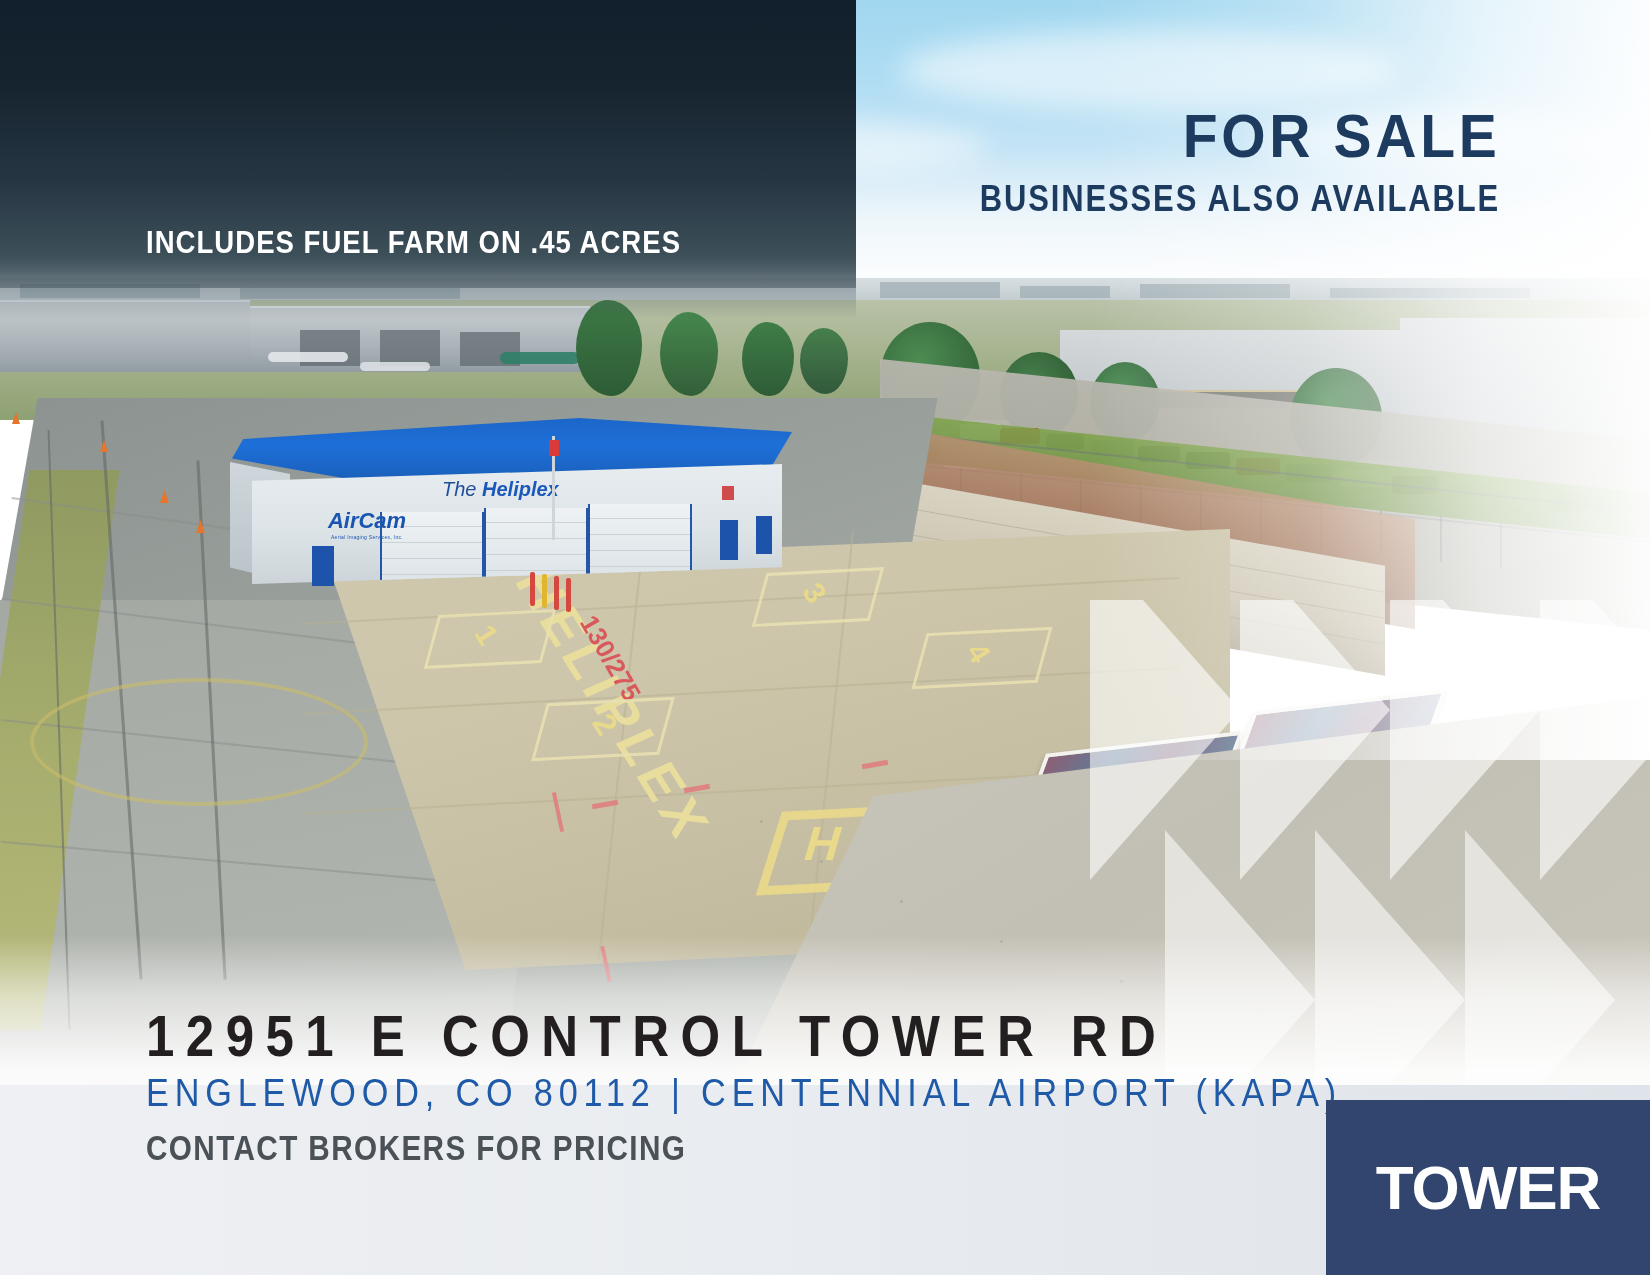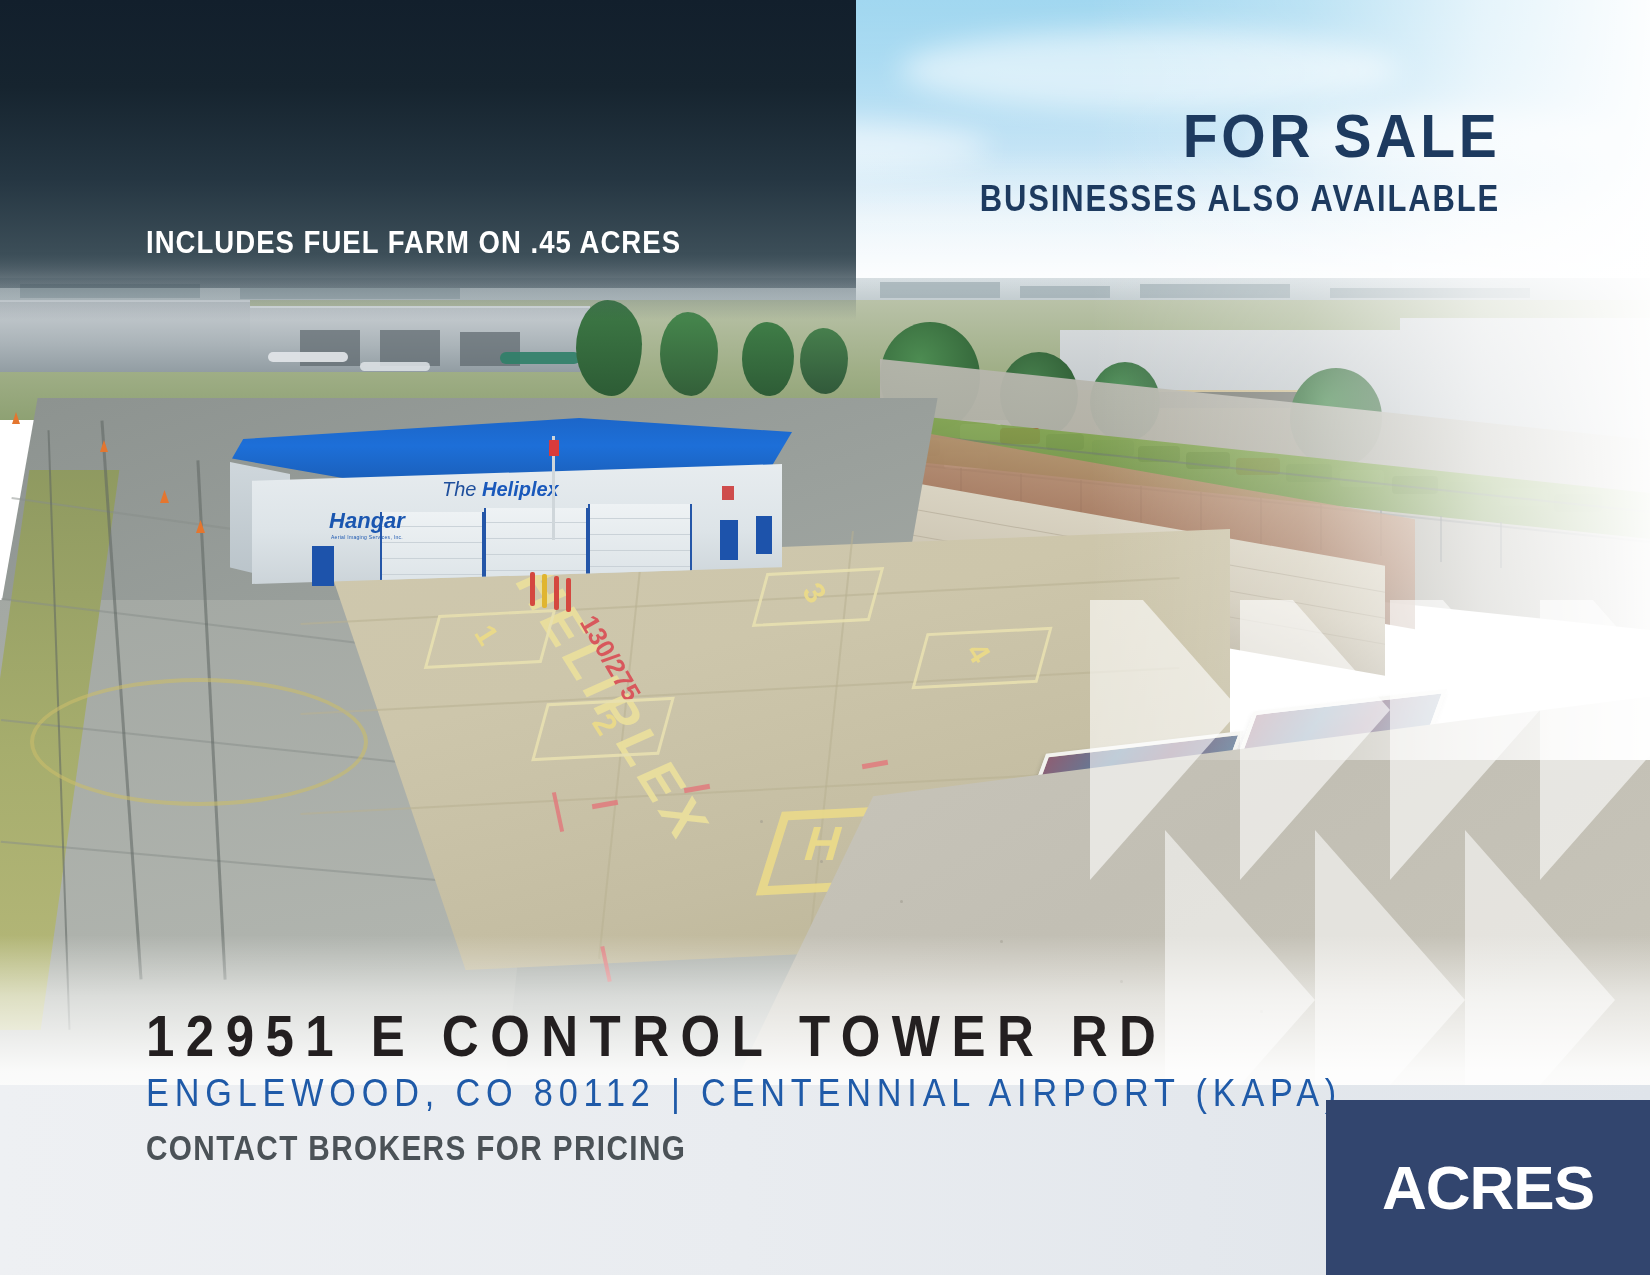--- a/index.html
+++ b/index.html
@@ -351,21 +351,21 @@
           <div class="bay-line" style="top:14px;"></div>
             <div class="bay-line" style="top:30px;"></div>
           <div class="bay-line" style="top:46px;"></div>
             <div class="bay-line" style="top:62px;"></div>
         </div>
         <div class="door-blue" style="left:468px;top:56px;width:18px;height:40px;"></div>
         <div class="door-blue" style="left:504px;top:52px;width:16px;height:38px;"></div>
         <div style="position:absolute;left:470px;top:22px;width:12px;height:14px;background:#cc3b3b;opacity:.9;"></div>
       </div>
       <div class="aircam" style="left:100px;top:90px;width:90px;">
-        <div class="a1" style="font-size:22px;">Hangar</div>
+        <div class="a1" style="font-size:22px;">AirCam</div>
         <div style="color:#1a56b0;font-size:5px;letter-spacing:.3px;">Aerial Imaging Services, Inc.</div>
       </div>
       <div class="door-blue" style="left:90px;top:128px;width:22px;height:40px;"></div>
       <div class="flagpole" style="left:330px;top:18px;height:104px;"></div>
       <div class="flag-red" style="left:327px;top:22px;"></div>
     </div>
     <div class="bollard" style="left:530px;top:572px;height:34px;background:#d4483f;"></div>
     <div class="bollard" style="left:542px;top:574px;height:34px;background:#e0b530;"></div>
     <div class="bollard" style="left:554px;top:576px;height:34px;background:#d4483f;"></div>
     <div class="bollard" style="left:566px;top:578px;height:34px;background:#d4483f;"></div>
@@ -399,16 +399,16 @@
   <div class="subhead">INCLUDES FUEL FARM ON .45 ACRES</div>
 
   <div class="forsale">FOR SALE</div>
   <div class="bizavail">BUSINESSES ALSO AVAILABLE</div>
 
   <div class="addr1">12951 E CONTROL TOWER RD</div>
   <div class="addr2">ENGLEWOOD, CO 80112 | CENTENNIAL AIRPORT (KAPA)</div>
   <div class="pricing">CONTACT BROKERS FOR PRICING</div>
 
   <div class="cbre-box">
-    <div class="cbre-txt">ACRES</div>
+    <div class="cbre-txt">TOWER</div>
   </div>
 
 </div>
 
 </body></html>

